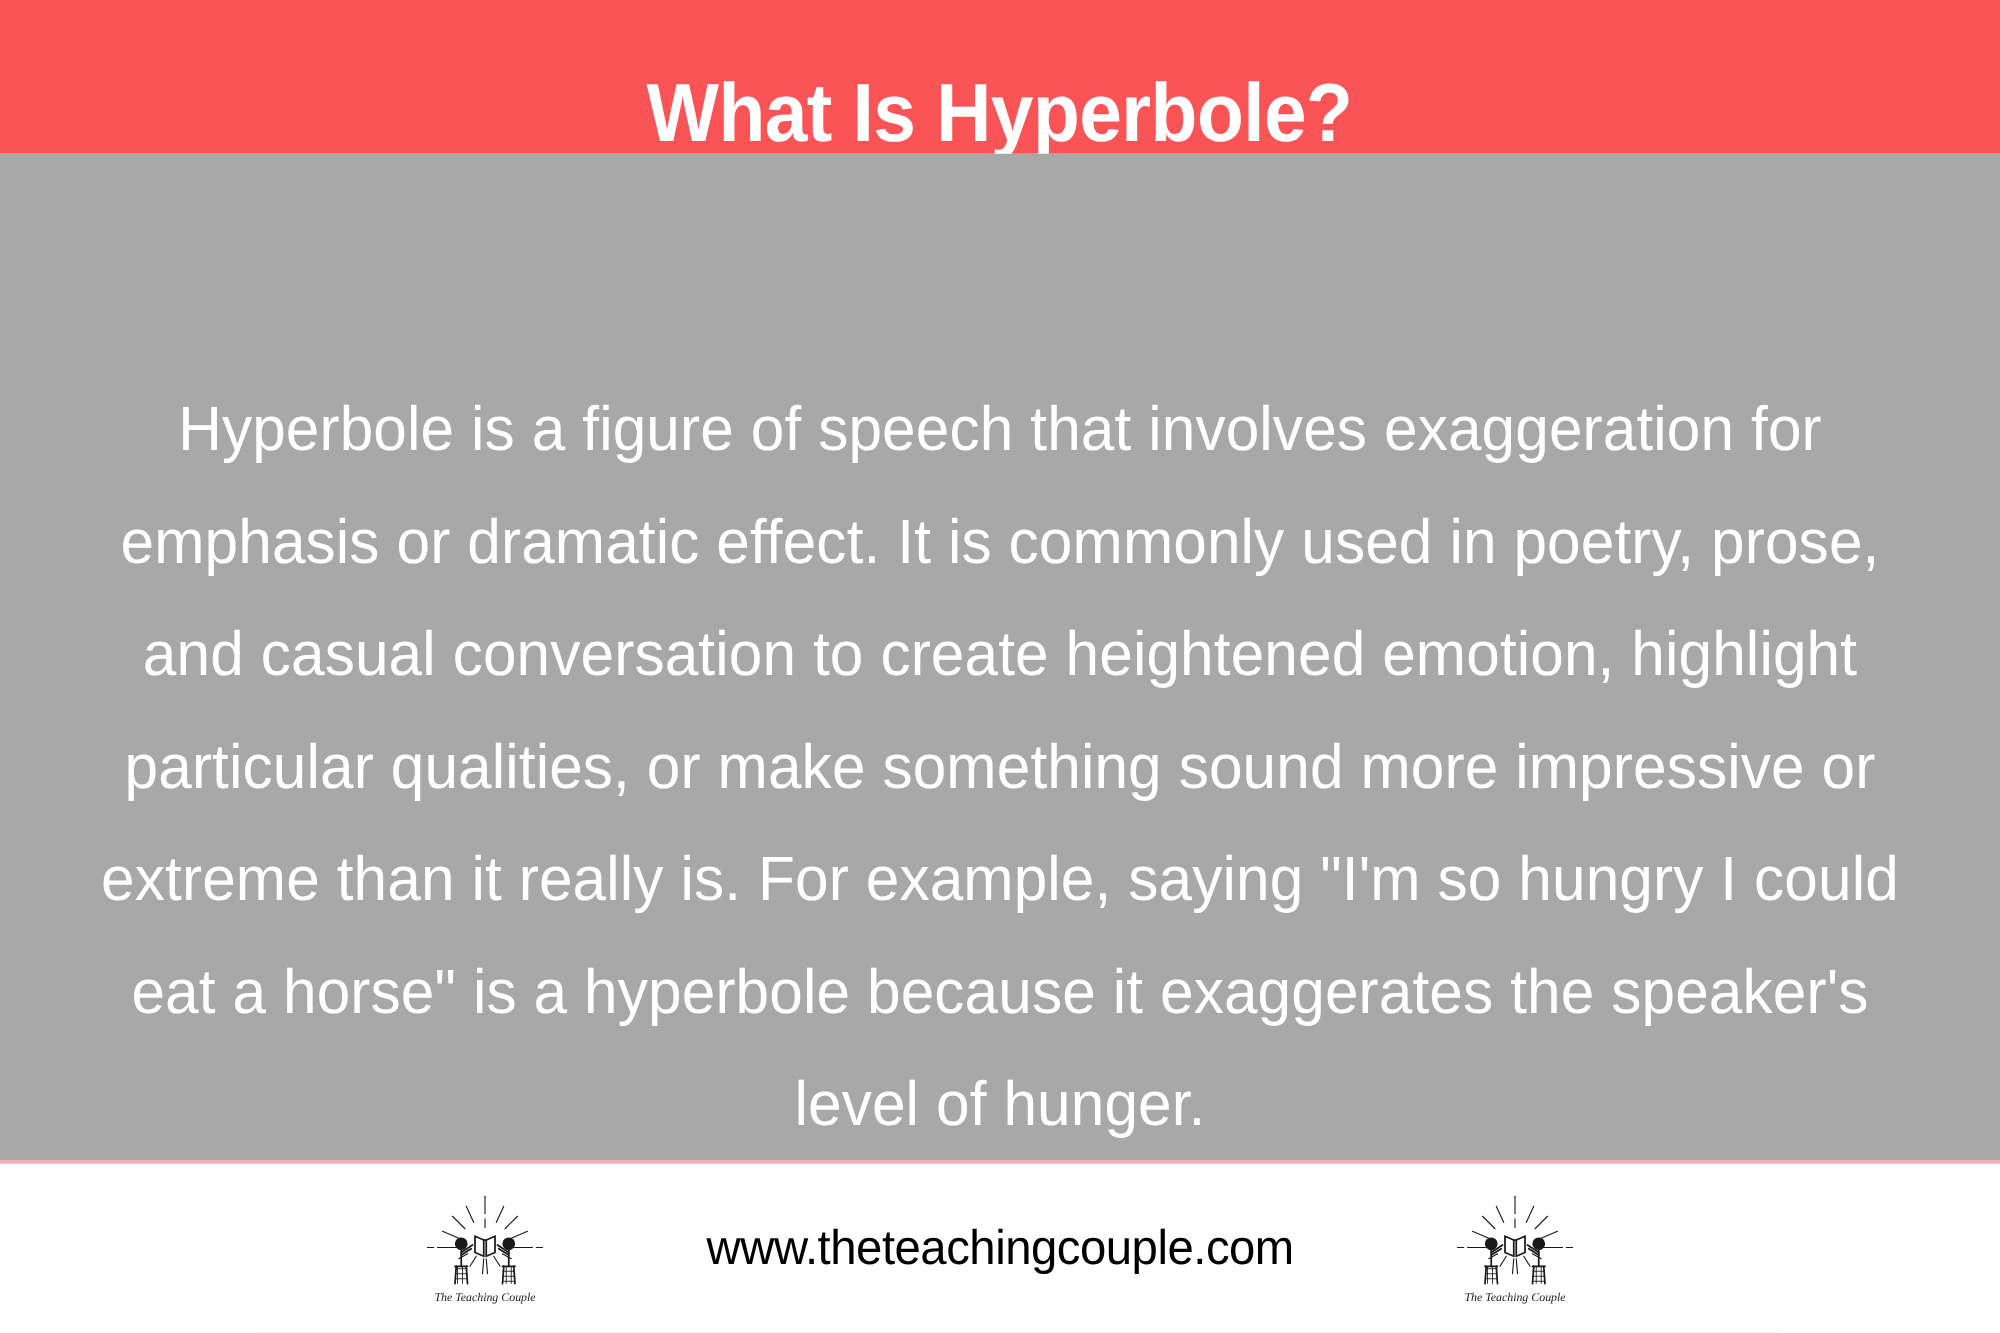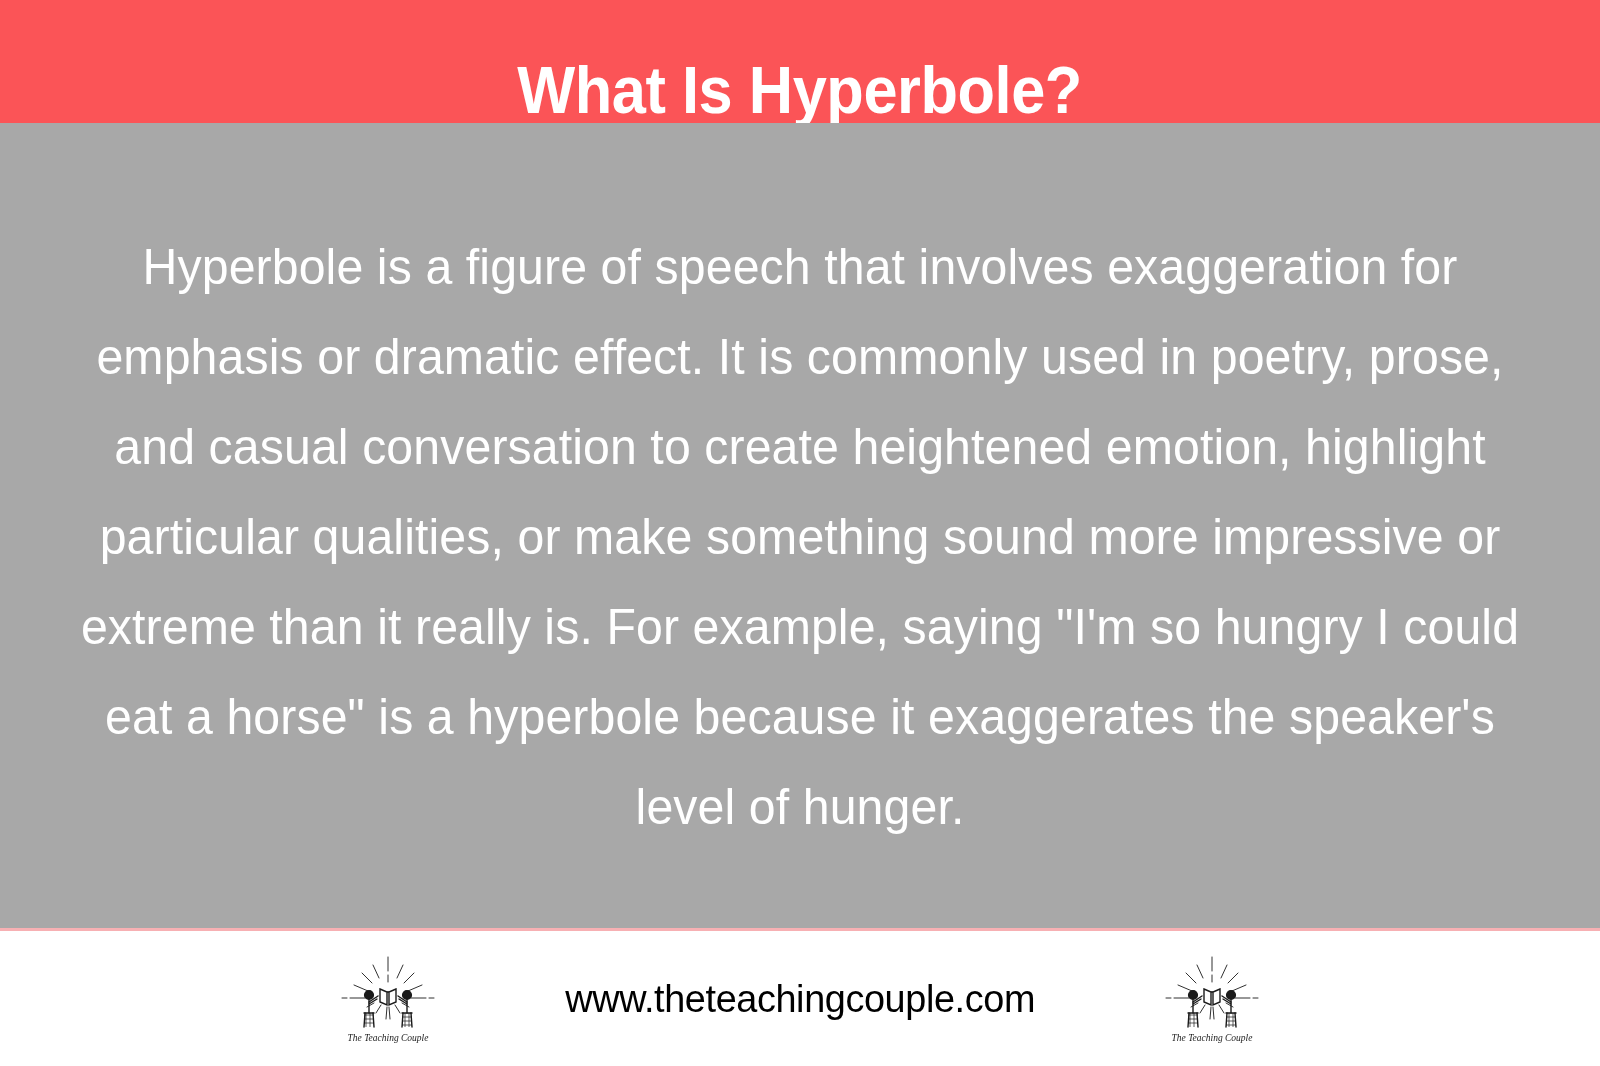--- a/index.html
+++ b/index.html
@@ -46,21 +46,21 @@
   }
 
   
   .body-band {
     flex: 1 1 auto;
     background: #a8a8a8;
     position: relative;
     display: flex;
     flex-direction: column;
     align-items: center;
-    justify-content: center;
+    justify-content: flex-end;
     padding-top: 22px;
     border-bottom: 3px solid #f7b0b3;
   }
 
   .body-paragraph {
     width: 1530px;
     color: #ffffff;
     font-family: "Liberation Sans", sans-serif;
     font-weight: 400;
     font-size: 50px;

